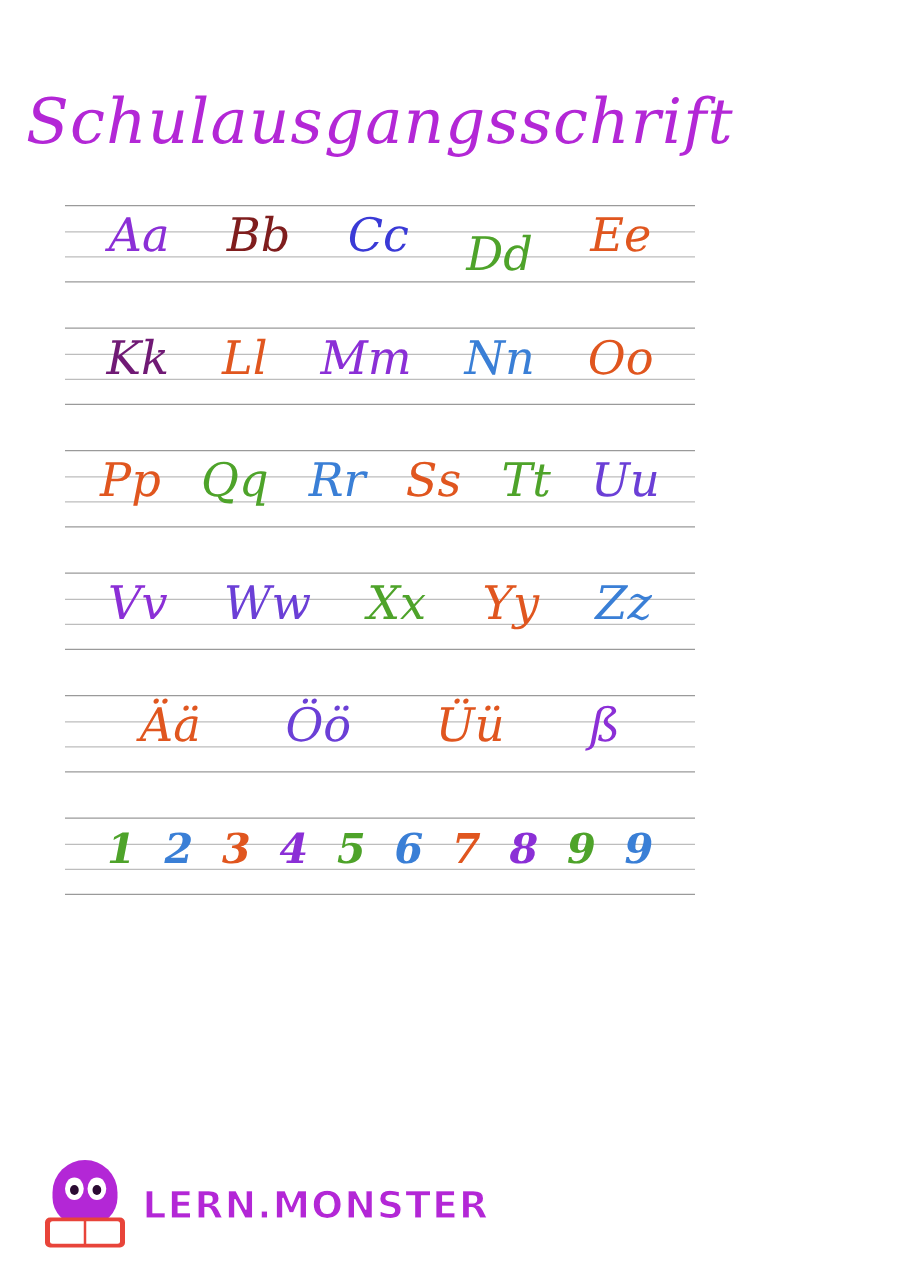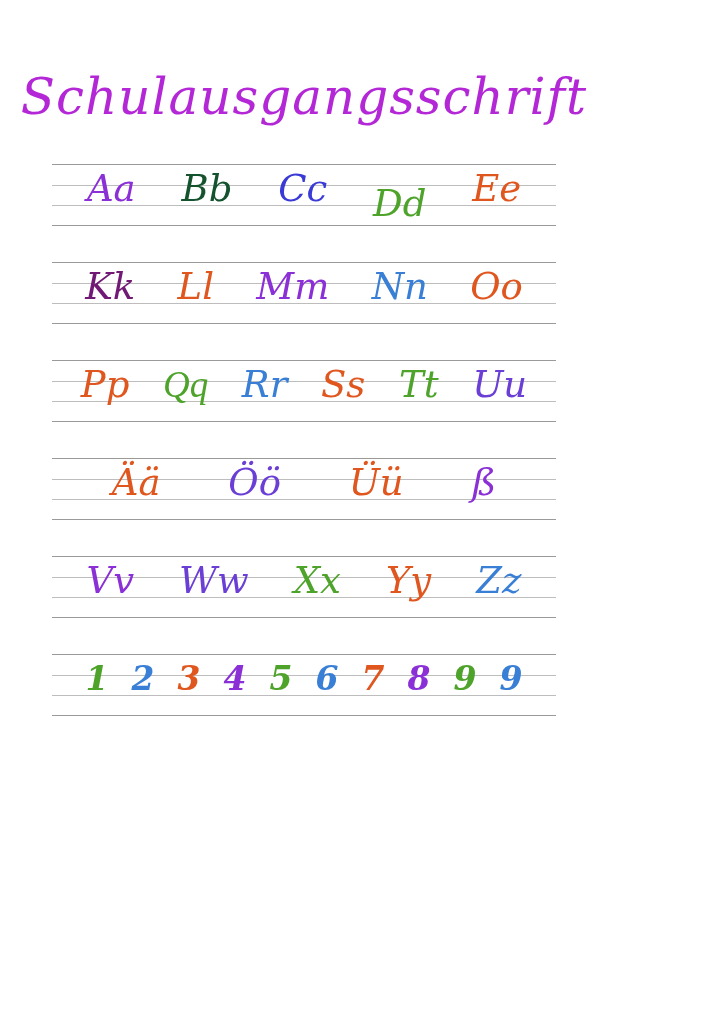--- a/index.html
+++ b/index.html
@@ -179,77 +179,91 @@
 
 <div class="page">
 
   <h1 class="title">Schulausgangsschrift</h1>
 
   <div class="rows">
       <div class="row">
         <div class="rules"></div>
         <div class="letters">
           <span class="glyph" style="color: rgb(139, 47, 214);">Aa</span>
-          <span class="glyph" style="color: #14532d;">Bb</span>
+          <span class="glyph" style="color: #7f1d1d;">Bb</span>
           <span class="glyph" style="color: rgb(58, 58, 214);">Cc</span>
           <span class="glyph" style="color: rgb(78, 163, 42); margin-top: 30px;">Dd</span>
           <span class="glyph" style="color: rgb(224, 86, 31);">Ee</span>
         </div>
       </div>
       <div class="row">
         <div class="rules"></div>
         <div class="letters">
           <span class="glyph" style="color: #701a75;">Kk</span>
           <span class="glyph" style="color: rgb(224, 86, 31);">Ll</span>
           <span class="glyph" style="color: rgb(139, 47, 214);">Mm</span>
           <span class="glyph" style="color: rgb(58, 127, 214);">Nn</span>
           <span class="glyph" style="color: rgb(224, 86, 31);">Oo</span>
         </div>
       </div>
       <div class="row">
         <div class="rules"></div>
         <div class="letters">
           <span class="glyph" style="color: rgb(224, 86, 31);">Pp</span>
-          <span class="glyph" style="color: rgb(78, 163, 42); font-family: Liberation Serif, serif;">Qq</span>
+          <span class="glyph" style="color: rgb(78, 163, 42);">Qq</span>
           <span class="glyph" style="color: rgb(58, 127, 214);">Rr</span>
           <span class="glyph" style="color: rgb(224, 86, 31);">Ss</span>
           <span class="glyph" style="color: rgb(78, 163, 42);">Tt</span>
           <span class="glyph" style="color: rgb(107, 63, 214); font-style: italic;">Uu</span>
-        </div>
-      </div>
-      <div class="row umlauts">
-        <div class="rules"></div>
-        <div class="letters">
-          <span class="glyph" style="color: rgb(224, 86, 31);">Ää</span>
-          <span class="glyph" style="color: rgb(107, 63, 214);">Öö</span>
-          <span class="glyph" style="color: rgb(224, 86, 31);">Üü</span>
-          <span class="glyph" style="color: rgb(139, 47, 214);">ß</span>
         </div>
       </div>
       <div class="row">
         <div class="rules"></div>
         <div class="letters">
           <span class="glyph" style="color: rgb(139, 47, 214);">Vv</span>
           <span class="glyph" style="color: rgb(107, 63, 214);">Ww</span>
           <span class="glyph" style="color: rgb(78, 163, 42);">Xx</span>
           <span class="glyph" style="color: rgb(224, 86, 31);">Yy</span>
           <span class="glyph" style="color: rgb(58, 127, 214);">Zz</span>
+        </div>
+      </div>
+      <div class="row umlauts">
+        <div class="rules"></div>
+        <div class="letters">
+          <span class="glyph" style="color: rgb(224, 86, 31);">Ää</span>
+          <span class="glyph" style="color: rgb(107, 63, 214);">Öö</span>
+          <span class="glyph" style="color: rgb(224, 86, 31);">Üü</span>
+          <span class="glyph" style="color: rgb(139, 47, 214);">ß</span>
         </div>
       </div>
       <div class="row numbers">
         <div class="rules"></div>
         <div class="letters">
           <span class="glyph" style="color: rgb(78, 163, 42);">1</span>
           <span class="glyph" style="color: rgb(58, 127, 214);">2</span>
           <span class="glyph" style="color: rgb(224, 86, 31);">3</span>
           <span class="glyph" style="color: rgb(139, 47, 214);">4</span>
           <span class="glyph" style="color: rgb(78, 163, 42);">5</span>
           <span class="glyph" style="color: rgb(58, 127, 214);">6</span>
           <span class="glyph" style="color: rgb(224, 86, 31);">7</span>
           <span class="glyph" style="color: rgb(139, 47, 214);">8</span>
           <span class="glyph" style="color: rgb(78, 163, 42);">9</span>
           <span class="glyph" style="color: rgb(58, 127, 214);">9</span>
         </div>
       </div>
     </div>
 
+  <div class="footer">
+    <div class="mascot">
+      <div class="body"></div>
+      <div class="eye left"></div>
+      <div class="eye right"></div>
+      <div class="pupil left"></div>
+      <div class="pupil right"></div>
+      <div class="book">
+        <div class="pages"></div>
+        <div class="spine"></div>
+      </div>
+    </div>
+    <div class="brand">LERN.MONSTER</div>
+  </div>
 
 </div>
 
 </body></html>

